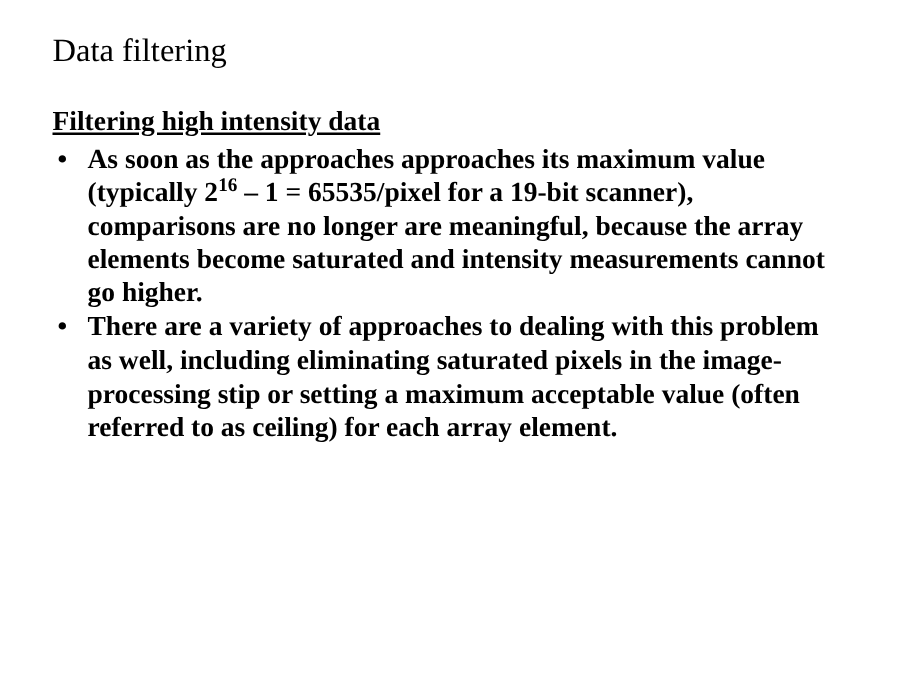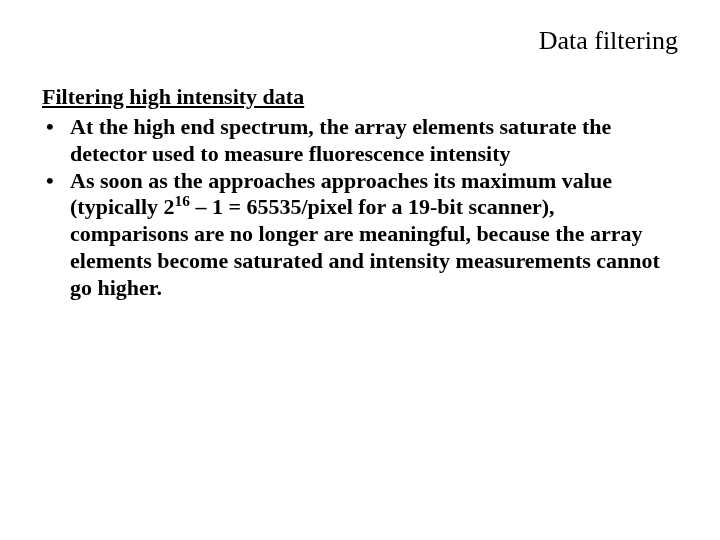--- a/index.html
+++ b/index.html
@@ -12,21 +12,21 @@
     height: 540px;
     background: #ffffff;
     font-family: "Times New Roman", Times, serif;
     color: #000000;
     padding: 24px 42px 24px 42px;
     position: relative;
   }
   .title {
     font-size: 26px;
     font-weight: normal;
-    text-align: right;
+    text-align: left;
     margin-bottom: 28px;
     margin-top: 2px;
   }
   .section-heading {
     font-size: 22px;
     font-weight: bold;
     text-decoration: underline;
     margin-bottom: 4px;
   }
   ul.bullets {
@@ -56,15 +56,15 @@
   }
 </style>
 </head>
 <body>
 
 <div class="title">Data filtering</div>
 
 <div class="section-heading">Filtering high intensity data</div>
 
 <ul class="bullets">
-  <li><span><span>At the high end spectrum, </span><span>the array elements saturate </span><span>the detector used to measure fluorescence intensity</span></span></li>
   <li><span><span>As soon as </span><span>the approaches approaches its maximum value </span><span>(typically 2</span><sup>16</sup><span> – 1 = 65535/pixel for a 19-bit scanner), comparisons are no longer are meaningful, because the array elements become saturated and intensity measurements cannot go higher.</span></span></li>
+  <li><span>There are a variety of approaches to dealing with this problem as well, including eliminating saturated pixels in the image-processing stip or setting a maximum acceptable value (often referred to as ceiling) for each array element.</span></li>
 </ul>
 
 </body></html>

